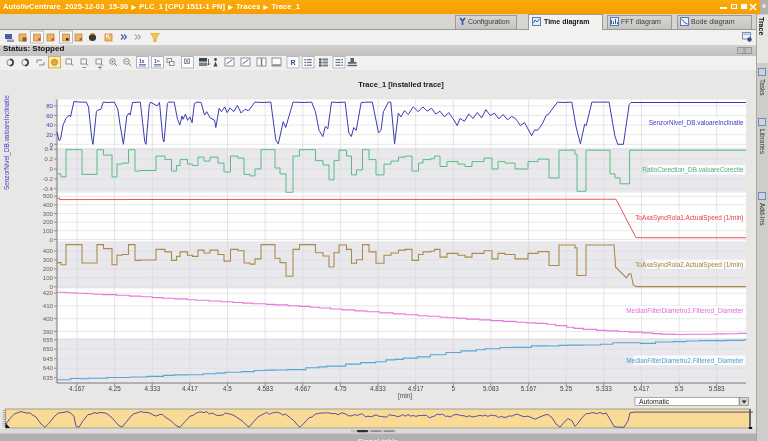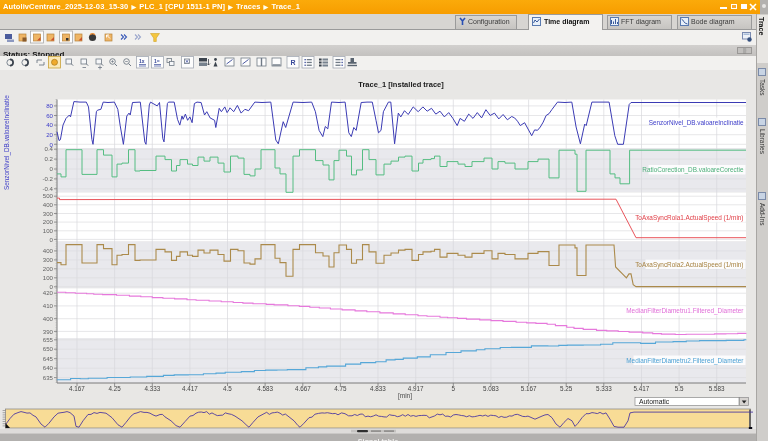--- a/index.html
+++ b/index.html
@@ -79,21 +79,21 @@
   </svg>
 <div class="abs" style="left:742px;top:32px;width:10px;height:10px;">
     <svg width="10" height="10" style="display:block">
       <rect x="0.5" y="0.5" width="8" height="6.5" fill="#eef2f8" stroke="#7a8ab0" stroke-width="1"></rect>
       <rect x="1.5" y="1.5" width="6" height="1.5" fill="#a8bcd8"></rect>
       <circle cx="7.5" cy="7.5" r="2.2" fill="#35507e"></circle>
     </svg>
   </div>
 
 <div class="abs" style="left:0;top:44.5px;width:768px;height:11px;background:linear-gradient(#d2d0ce,#c3c1bf);"></div>
-<div class="abs" style="left:3px;top:50px;font-size:8px;font-weight:bold;color:#111;">Status: Stopped</div>
+<div class="abs" style="left:3px;top:44px;font-size:8px;font-weight:bold;color:#111;">Status: Stopped</div>
 <div class="abs" style="left:737px;top:46.5px;width:15px;height:7px;background:#c2c0be;border:1px solid #9a9896;box-sizing:border-box;font-size:4.5px;color:#6a6a6a;line-height:5px;text-align:center;">▒</div>
 
 <div class="abs" style="left:0;top:55.5px;width:768px;height:14.5px;background:#f2f1ef;"></div>
 <svg width="380" height="15" viewBox="0 0 380 15" style="position:absolute;left:0;top:55px;">
     <circle cx="10" cy="7.5" r="3.1" fill="none" stroke="#707a86" stroke-width="0.9"></circle>
     <path d="M10 4.4 A3.1 3.1 0 0 1 10 10.6" fill="none" stroke="#3b434d" stroke-width="1.7"></path>
     <circle cx="25" cy="7.5" r="3.1" fill="none" stroke="#707a86" stroke-width="0.9"></circle>
     <path d="M25 4.4 A3.1 3.1 0 0 1 25 10.6" fill="none" stroke="#3b434d" stroke-width="1.7"></path>
     <path d="M37 5 L42 5 M37 5 L37 8 M39 10 L44 10 M44 10 L44 7" stroke="#707a86" stroke-width="0.9" fill="none"></path>
     <rect x="48.5" y="1.5" width="12" height="11.5" fill="#fbe9b8" stroke="#c9a23a" stroke-width="0.8"></rect>

